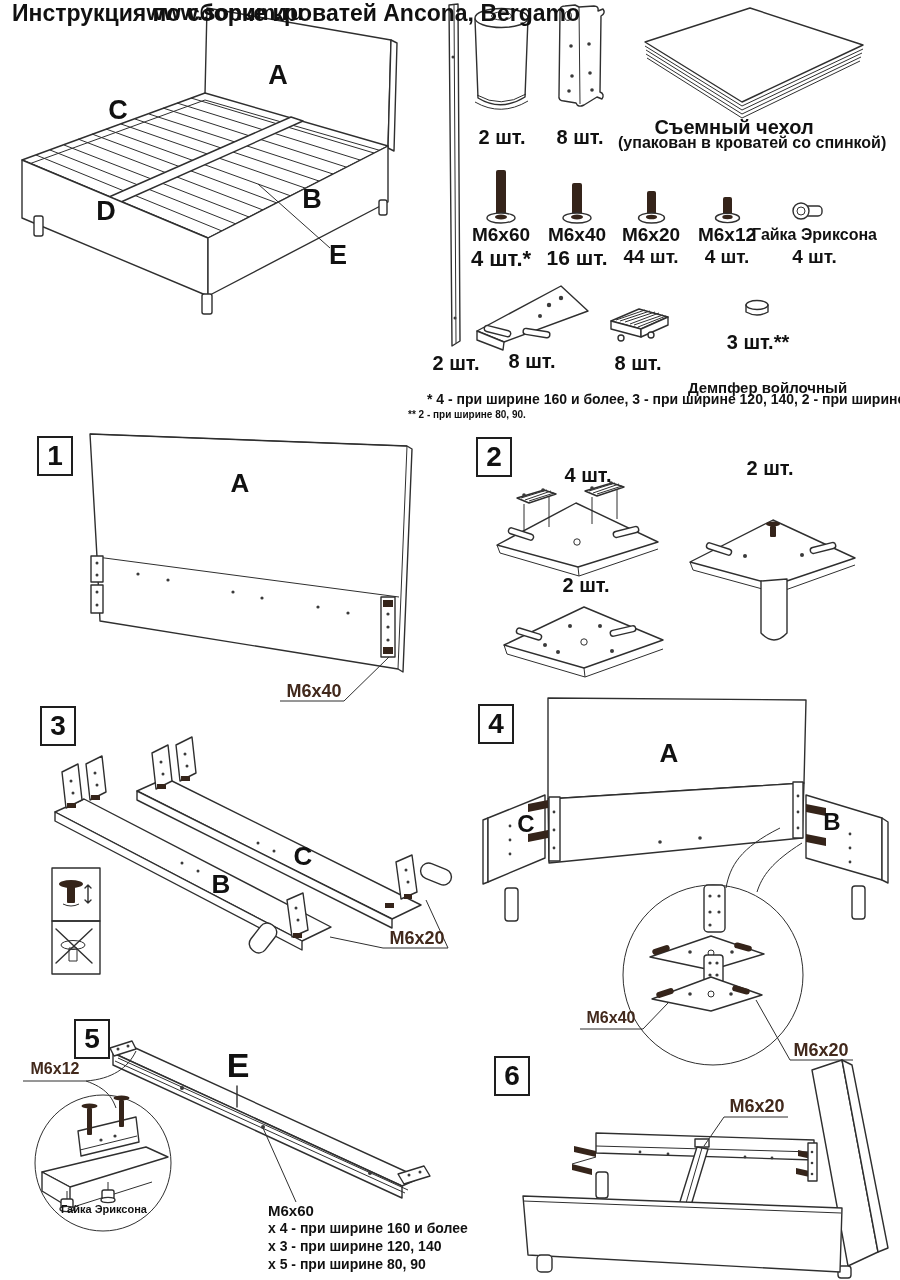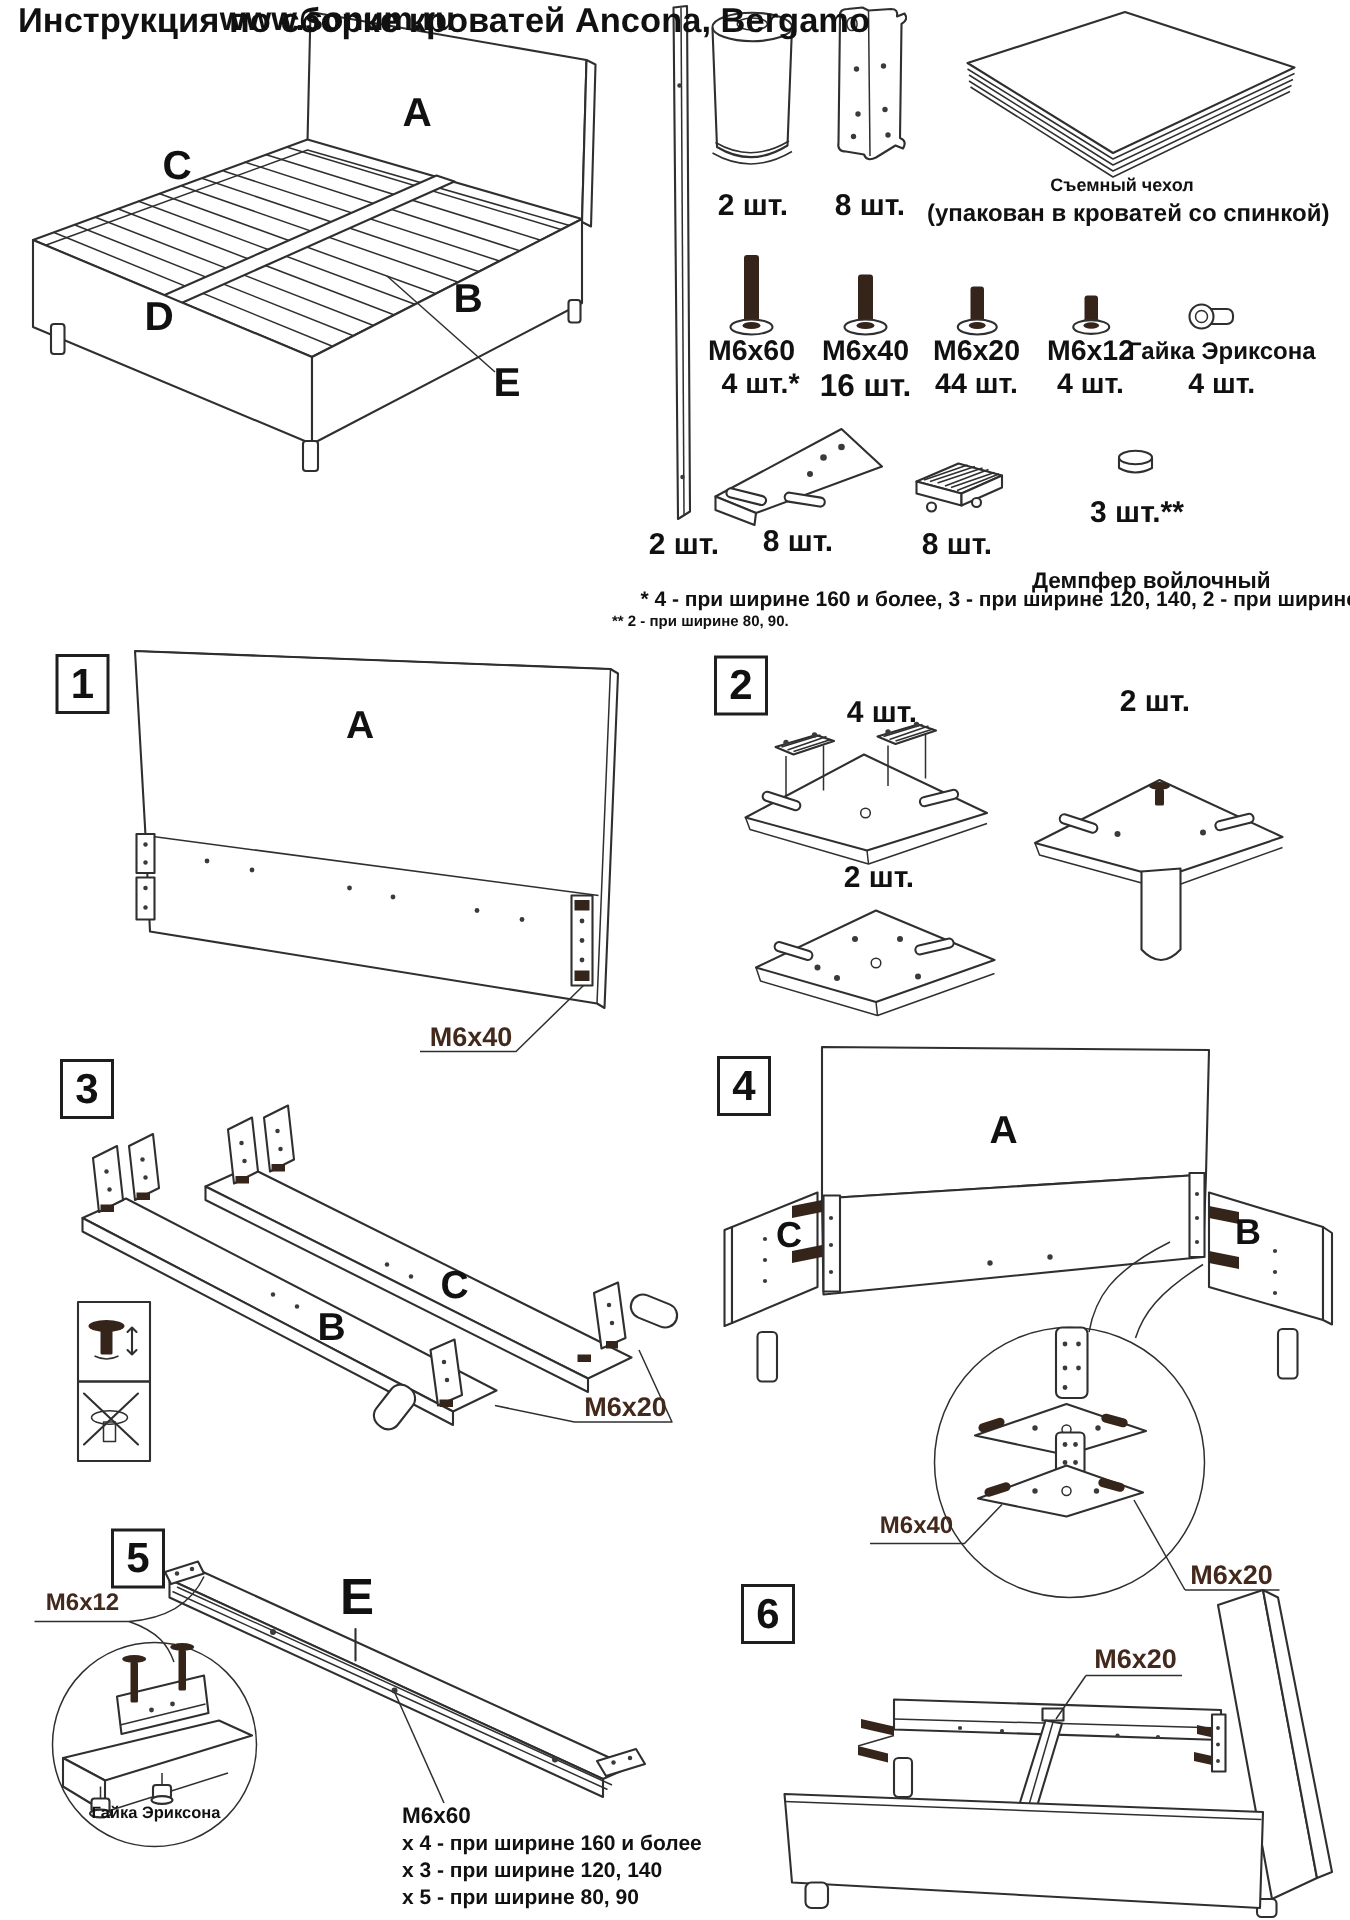--- a/index.html
+++ b/index.html
@@ -433,25 +433,25 @@
 
 <div class="txt ctr" style="left:258px;top:60px;width:40px;font-size:27px;">A</div>
 <div class="txt ctr" style="left:98px;top:95px;width:40px;font-size:27px;">C</div>
 <div class="txt ctr" style="left:86px;top:196px;width:40px;font-size:27px;">D</div>
 <div class="txt ctr" style="left:292px;top:184px;width:40px;font-size:27px;">B</div>
 <div class="txt ctr" style="left:318px;top:240px;width:40px;font-size:27px;">E</div>
 
 <div class="txt ctr" style="left:428px;top:352px;width:56px;font-size:20px;">2 шт.</div>
 <div class="txt ctr" style="left:474px;top:126px;width:56px;font-size:20px;">2 шт.</div>
 <div class="txt ctr" style="left:552px;top:126px;width:56px;font-size:20px;">8 шт.</div>
-<div class="txt ctr" style="left:620px;top:116px;width:256px;font-size:12px;">Съемный чехол</div>
+<div class="txt ctr" style="left:606px;top:116px;width:256px;font-size:20px;">Съемный чехол</div>
 <div class="txt ctr" style="left:618px;top:134px;width:256px;font-size:16px;">(упакован в кроватей со спинкой)</div>
 
 <div class="txt ctr" style="left:469px;top:224px;width:64px;font-size:19px;">М6х60</div>
-<div class="txt ctr" style="left:469px;top:246px;width:64px;font-size:19px;text-align:right;">4 шт.*</div>
+<div class="txt ctr" style="left:469px;top:246px;width:64px;font-size:22px;">4 шт.*</div>
 <div class="txt ctr" style="left:545px;top:224px;width:64px;font-size:19px;">М6х40</div>
 <div class="txt ctr" style="left:545px;top:246px;width:64px;font-size:21px;">16 шт.</div>
 <div class="txt ctr" style="left:619px;top:224px;width:64px;font-size:19px;">М6х20</div>
 <div class="txt ctr" style="left:619px;top:246px;width:64px;font-size:19px;">44 шт.</div>
 <div class="txt ctr" style="left:695px;top:224px;width:64px;font-size:19px;">М6х12</div>
 <div class="txt ctr" style="left:695px;top:246px;width:64px;font-size:19px;">4 шт.</div>
 <div class="txt ctr" style="left:752px;top:226px;width:125px;font-size:16px;">Гайка Эриксона</div>
 <div class="txt ctr" style="left:752px;top:246px;width:125px;font-size:19px;">4 шт.</div>
 
 <div class="txt ctr" style="left:500px;top:350px;width:64px;font-size:20px;">8 шт.</div>

